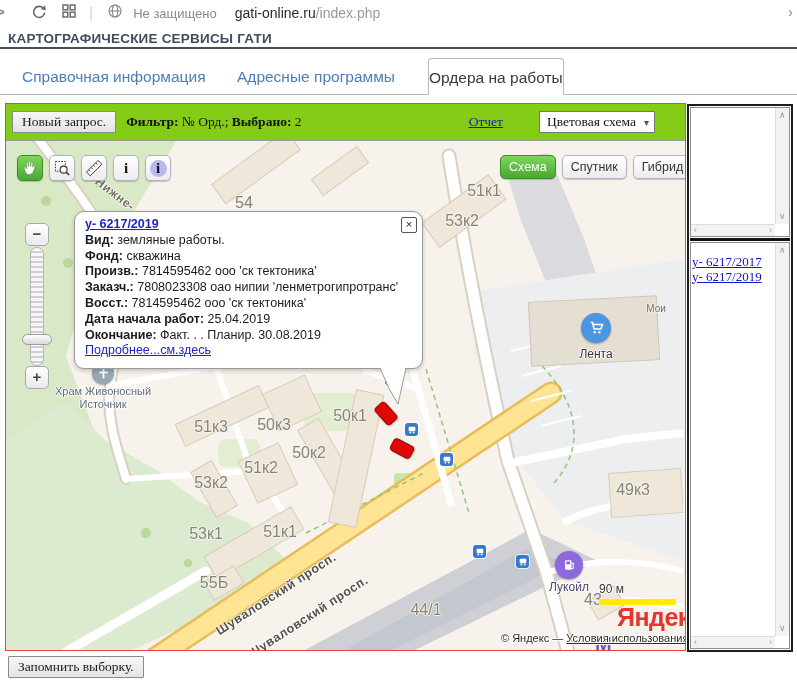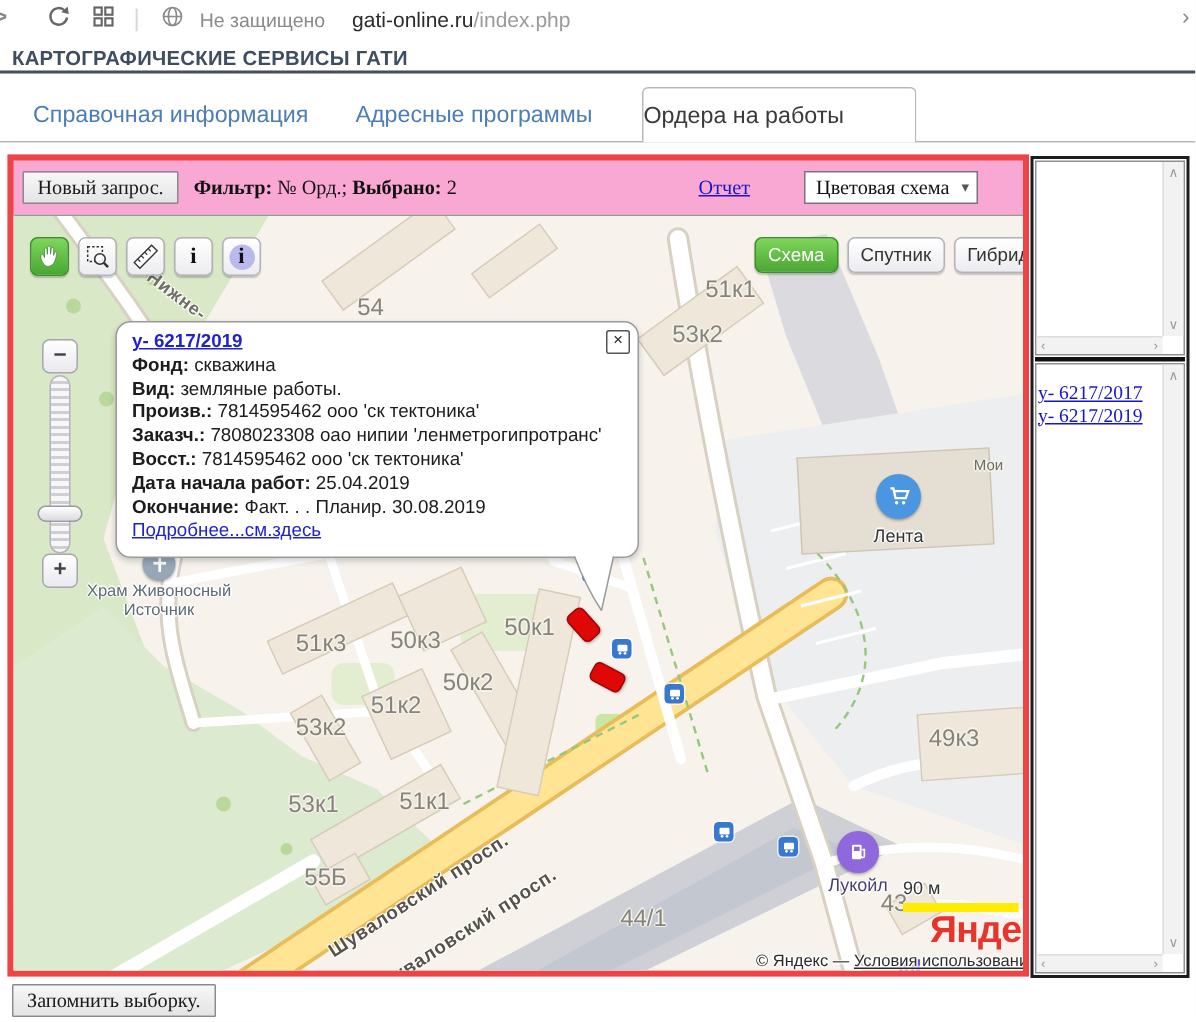--- a/index.html
+++ b/index.html
@@ -18,21 +18,21 @@
   .b-sep{color:#d8d8d8;margin-left:12px;font-size:16px;}
 
   
   .site-title{position:absolute;left:8px;top:31px;font-size:13.5px;font-weight:bold;color:#3e4d5f;letter-spacing:.2px;}
   .title-rule{position:absolute;left:0;top:47px;width:100%;height:2px;background:#454d57;}
   .tabs{position:absolute;left:0;top:58px;width:100%;height:37px;border-bottom:1px solid #b9b9b9;box-sizing:border-box;}
   .tab{position:absolute;top:0;height:37px;line-height:37px;text-align:left;font-size:15.5px;color:#4d7eb3;cursor:pointer;}
   .tab.active{background:#fff;border:1px solid #b9b9b9;border-bottom:none;border-radius:4px 4px 0 0;color:#3a3a3a;height:37px;box-sizing:border-box;}
 
   
-  .map-panel{position:absolute;left:5px;top:103px;width:681px;height:548px;border:4px solid #ef4444;box-sizing:border-box;background:#f9a8d4;}
+  .map-panel{position:absolute;left:5px;top:103px;width:681px;height:548px;border:1px solid #ef4444;box-sizing:border-box;background:#84cc16;}
   .panel-toolbar{position:absolute;left:0;top:0;right:0;height:36px;display:flex;align-items:center;padding:0 6px;box-sizing:border-box;
                  font-family:"Liberation Serif",serif;font-size:13.5px;color:#111;}
   .gbtn{font-family:"Liberation Serif",serif;font-size:13.5px;color:#1a1a1a;background:linear-gradient(#f7f7f7,#e4e4e4);
         border:1px solid #8a8a8a;padding:2px 9px;border-radius:1px;cursor:pointer;}
   .filter-text{margin-left:10px;}
   .spacer{flex:1;}
   .rep-link{color:#1515c9;text-decoration:underline;margin-right:36px;cursor:pointer;}
   .sel-box{display:flex;align-items:center;gap:8px;border:1px solid #767676;background:#fff;padding:2px 5px 2px 7px;margin-right:24px;cursor:pointer;}
   .sel-box .arr{font-size:10px;color:#555;}
 
@@ -137,21 +137,21 @@
     <span class="b-url"><span class="host">gati-online.ru</span><span class="path">/index.php</span></span>
     <span class="b-chev-r">›</span>
   </div>
 
   <div class="site-title">КАРТОГРАФИЧЕСКИЕ СЕРВИСЫ ГАТИ</div>
   <div class="title-rule"></div>
 
   <div class="tabs">
     <div class="tab" style="left:22px;width:202px;">Справочная информация</div>
     <div class="tab" style="left:237px;width:180px;">Адресные программы</div>
-    <div class="tab active" style="left:428px;width:183px;">Ордера на работы</div>
+    <div class="tab active" style="left:428px;width:136px;">Ордера на работы</div>
   </div>
 
   <div class="map-panel">
     <div class="panel-toolbar">
       <button class="gbtn">Новый запрос.</button>
       <span class="filter-text"><b>Фильтр:</b> <span>№ Орд.;</span> <b>Выбрано:</b> <span>2</span></span>
       <span class="spacer"></span>
       <span class="rep-link">Отчет</span>
       <span class="sel-box">
           <span>Цветовая схема</span>
@@ -319,22 +319,22 @@
           </svg>
         </div>
 
       <div class="metro" style="left:589px;top:492px;">М</div>
 
       <div class="marker" style="left:373px;top:261px;transform:rotate(-42deg);"></div>
       <div class="marker" style="left:389px;top:296px;transform:rotate(-62deg);"></div>
 
       <div class="balloon">
         <div><span class="btitle">у- 6217/2019</span></div>
+        <div><b>Вид:</b> <span>земляные работы.</span></div>
         <div><b>Фонд:</b> <span>скважина</span></div>
-        <div><b>Вид:</b> <span>земляные работы.</span></div>
         <div><b>Произв.:</b> <span>7814595462 ооо 'ск тектоника'</span></div>
         <div><b>Заказч.:</b> <span>7808023308 оао нипии 'ленметрогипротранс'</span></div>
         <div><b>Восст.:</b> <span>7814595462 ооо 'ск тектоника'</span></div>
         <div><b>Дата начала работ:</b> <span>25.04.2019</span></div>
         <div><b>Окончание:</b> <span>Факт. . . Планир. 30.08.2019</span></div>
         <div><span class="more">Подробнее...см.здесь</span></div>
         <div class="bclose">×</div>
       </div>
       <svg class="btail" width="36" height="38" viewBox="0 0 36 38">
         <path d="M4,0 Q12,22 22,37 L30,0 Z" fill="#fff"></path>

